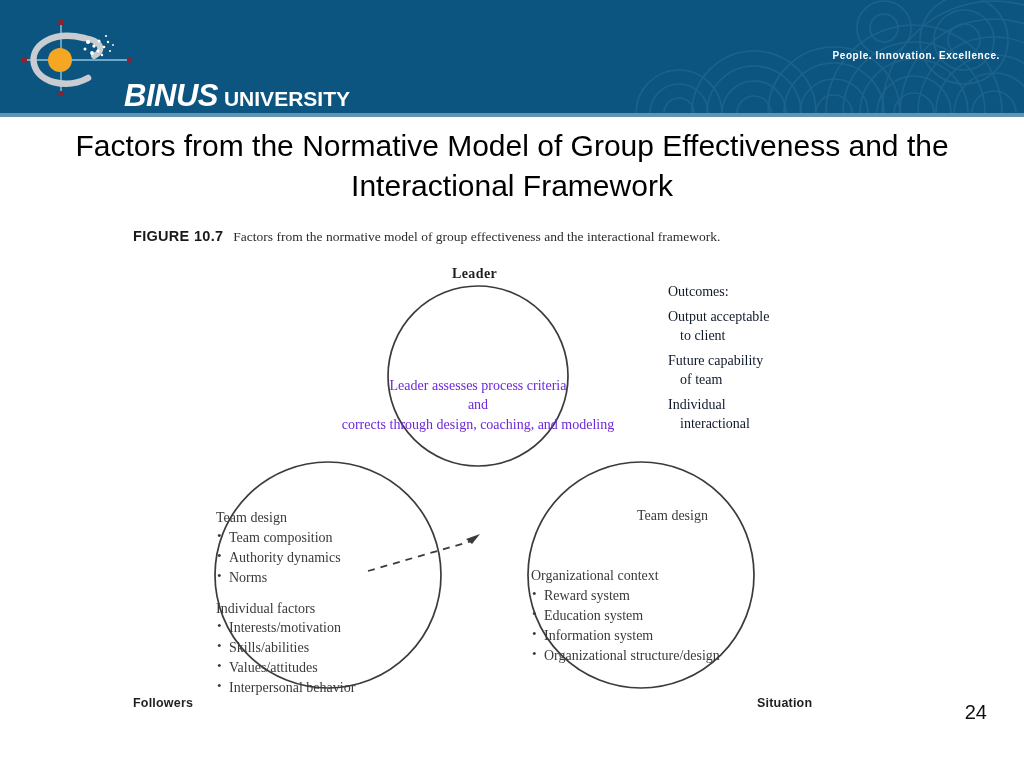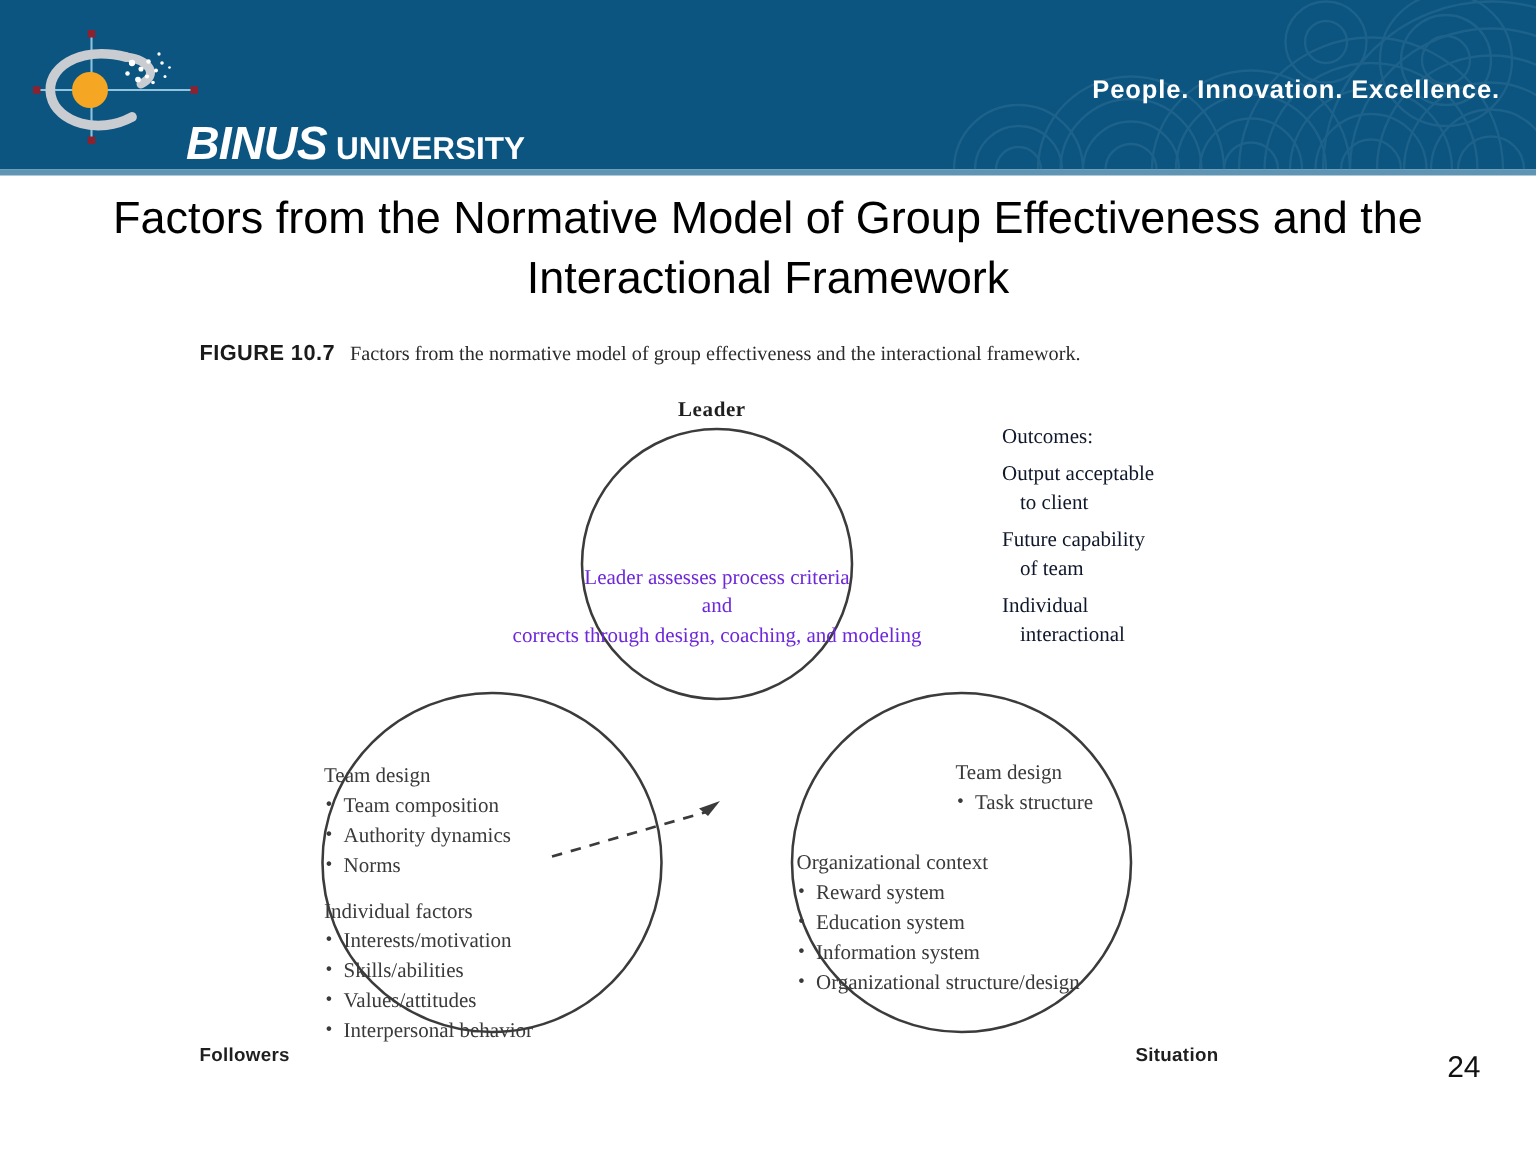--- a/index.html
+++ b/index.html
@@ -37,21 +37,21 @@
     right: 0; top: 0;
     width: 430px;
     height: 113px;
     opacity: 0.55;
   }
   .tagline {
     position: absolute;
     right: 24px;
     top: 50px;
     color: #ffffff;
-    font-size: 17px;
+    font-size: 10px;
     font-weight: bold;
     letter-spacing: 0.6px;
     white-space: nowrap;
   }
 
   
   .logo-wrap {
     position: absolute;
     left: 22px;
     top: 20px;
@@ -347,23 +347,20 @@
     <ul>
       <li>Interests/motivation</li>
       <li>Skills/abilities</li>
       <li>Values/attitudes</li>
       <li>Interpersonal behavior</li>
     </ul>
   </div>
 
   <div class="blk" style="left:637px; top:248px; width:220px;">
     <span class="head">Team design</span>
-    <ul>
-      <li>Task structure</li>
-    </ul>
   </div>
 
   <div class="blk" style="left:531px; top:308px; width:300px;">
     <span class="head">Organizational context</span>
     <ul>
       <li>Reward system</li>
       <li>Education system</li>
       <li>Information system</li>
       <li>Organizational structure/design</li>
     </ul>

